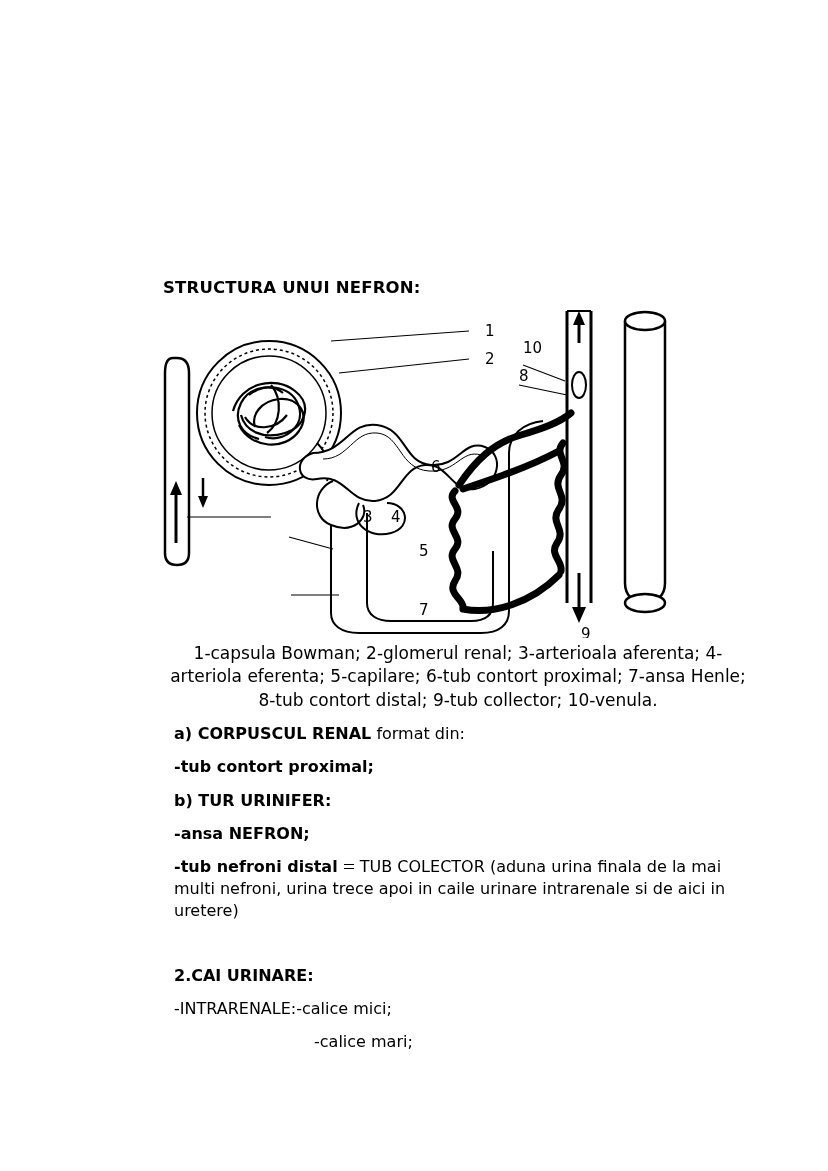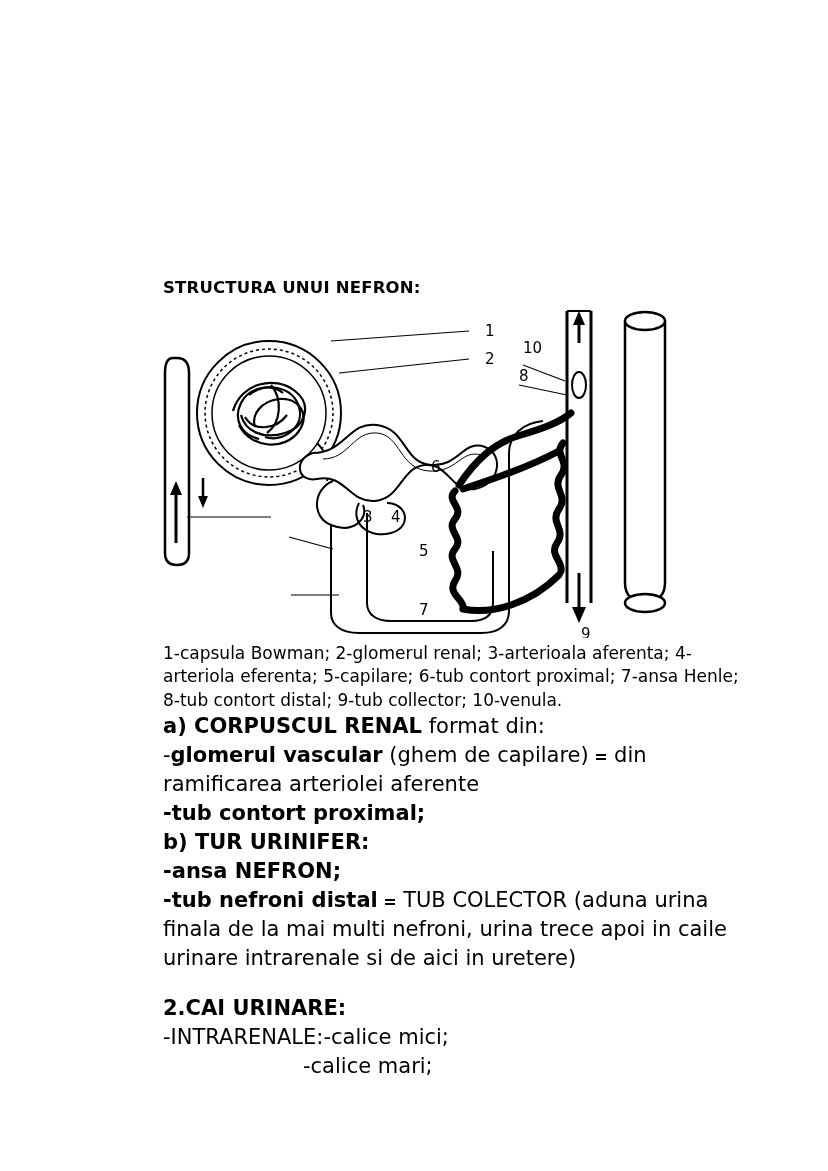--- a/index.html
+++ b/index.html
@@ -38,25 +38,26 @@
     position: relative;
     width: 525px;
     height: 335px;
     margin: 2px 0 4px 0;
   }
   .figure svg { display: block; }
   .caption {
     font-size: 17px;
     line-height: 1.38;
     margin: 2px 0 0 0;
+    text-align: center;
   }
   .para {
-    font-size: 21px;
+    font-size: 16px;
     line-height: 1.38;
-    margin: 0;
+    margin: 11px;
   }
   .b { font-weight: bold; }
   .eqsym {
     display: inline-block;
     position: relative;
     width: 12px;
     height: 11px;
     vertical-align: baseline;
   }
   .eqsym::before, .eqsym::after {
@@ -170,21 +171,20 @@
           <text x="256" y="312">7</text>
           <text x="418" y="336">9</text>
         </g>
       </svg>
     </div>
 
     <p class="caption">1-capsula Bowman; 2-glomerul renal; 3-arterioala aferenta; 4-arteriola eferenta; 5-capilare; 6-tub contort proximal; 7-ansa Henle; 8-tub contort distal; 9-tub collector; 10-venula.</p>
 
     <p class="para"><span class="b">a) CORPUSCUL RENAL</span><span> format din:</span></p>
 
-    <p class="para"><span>-</span><span class="b">glomerul vascular</span><span> (ghem de capilare) </span><span class="eqsym"></span><span> din ramificarea arteriolei aferente</span></p>
 
 
     <p class="para"><span class="b">-tub contort proximal;</span></p>
 
     <p class="para"><span class="b">b) TUR URINIFER:</span></p>
 
     <p class="para"><span class="b">-ansa NEFRON;</span></p>
 
     <p class="para"><span class="b">-tub nefroni distal</span><span> </span><span class="eqsym"></span><span> TUB COLECTOR (aduna urina finala de la mai multi nefroni, urina trece apoi in caile urinare intrarenale si de aici in uretere)</span></p>
 

